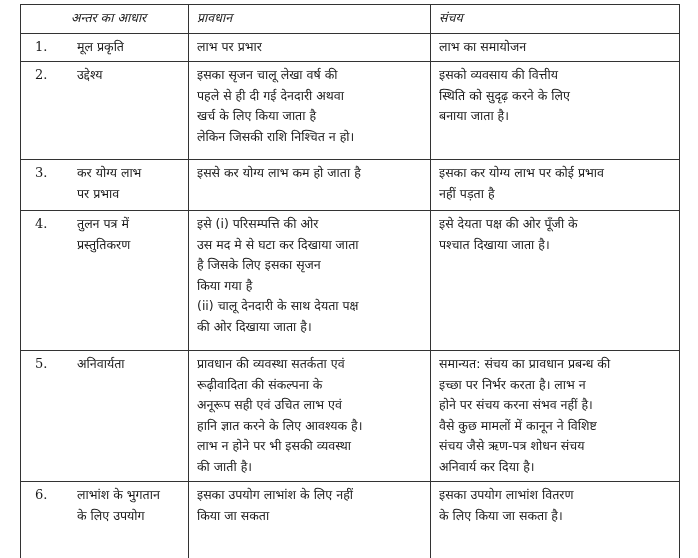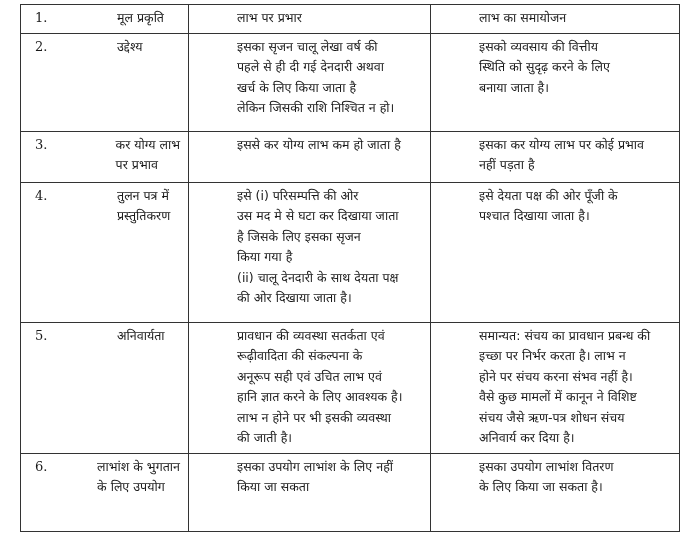--- a/index.html
+++ b/index.html
@@ -19,38 +19,43 @@
     }
     col.c1 { width: 168px; }
     col.c2 { width: 242px; }
     col.c3 { width: 249px; }
     .num { display: inline-block; width: 42px; padding-left: 6px;
            font-family: "DejaVu Serif", serif; font-size: 13px; }
     .basis-wrap { display: flex; }
     .basis { flex: 1; }
     .hdr td { font-style: italic; padding-top: 2px; padding-bottom: 3px; }
     .hdr .h1 { padding-left: 50px; }
-    .line { display: block; white-space: nowrap; margin-left: 40px; }
+    .line { display: block; white-space: nowrap; }
     tr.r1 td { height: 18px; }
     tr.r2 td { height: 90px; }
     tr.r3 td { height: 43px; }
     tr.r4 td { height: 132px; }
     tr.r5 td { height: 117px; }
     tr.r6 td { height: 70px; }
   </style>
 </head>
 <body>
 
 <table class="cmp">
   <colgroup>
       <col class="c1">
       <col class="c2">
       <col class="c3">
     </colgroup>
   <tbody>
+      <tr class="hdr">
+    <td class="h1">अन्तर का आधार</td>
+    <td>प्रावधान</td>
+    <td>संचय</td>
+  </tr>
 
   <tr class="r1">
     <td>
           <div class="basis-wrap">
       <span class="num">1.</span>
       <span class="basis">
         <span class="line">मूल प्रकृति</span>
       </span>
           </div>
         </td>

